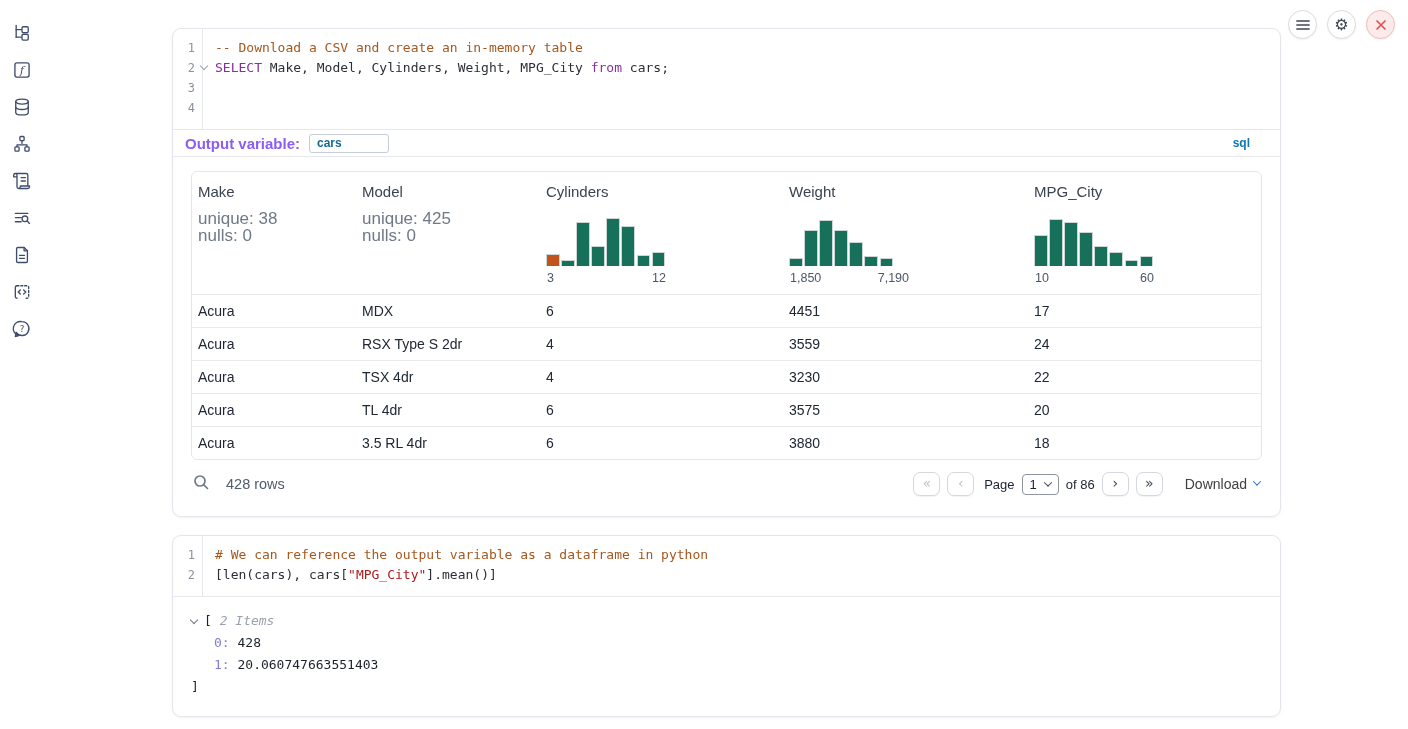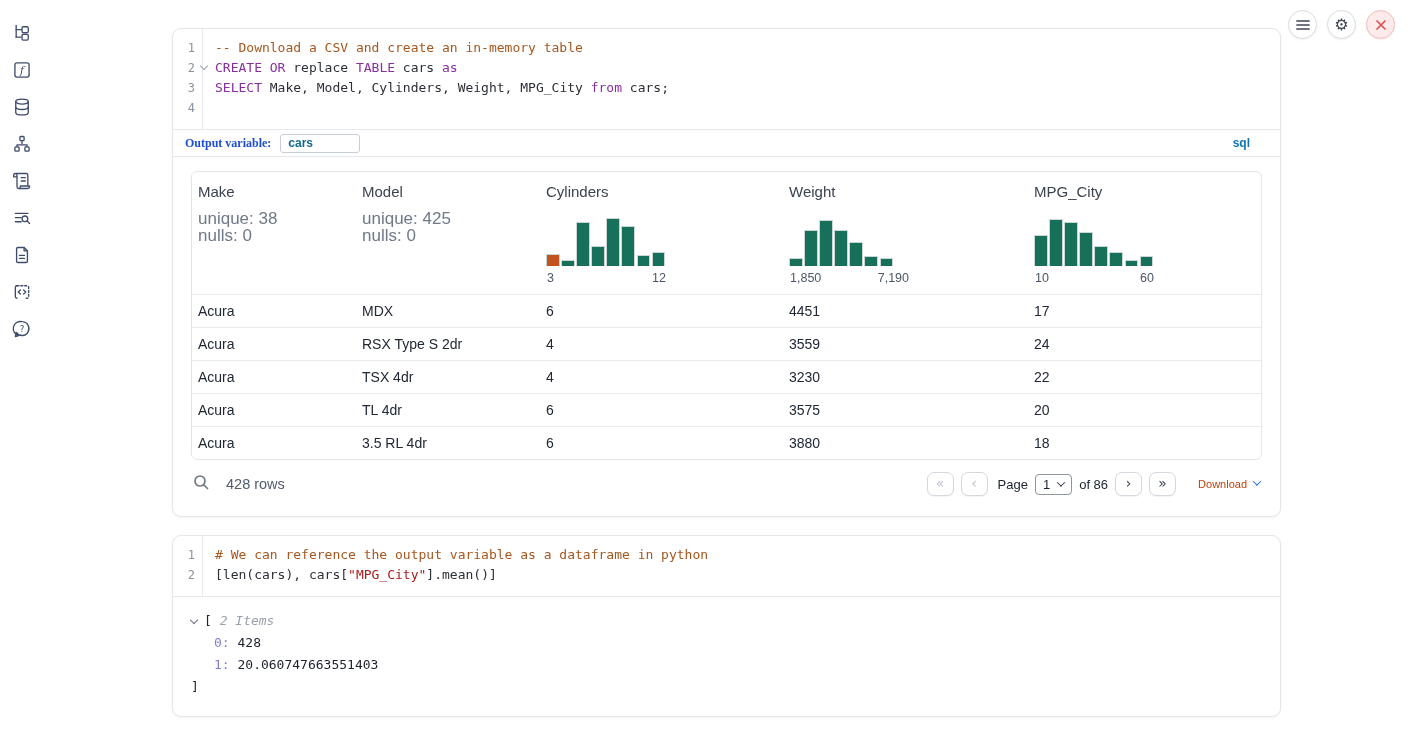--- a/index.html
+++ b/index.html
@@ -42,21 +42,21 @@
     transform:rotate(45deg); }
   .code-col { flex:1; padding:9px 0 11px 12px; overflow:hidden; }
   .code-col .cl { font:13px/20px "DejaVu Sans Mono", monospace; white-space:pre; color:#2b2f36; }
   .tok-kw { color:#8a2fa0; }
   .tok-comment { color:#a5571e; }
   .tok-str { color:#ab1b1b; }
   .tok-plain { color:#2b2f36; }
 
   .outvar-row { border-top:1px solid #e6e8ec; display:flex; align-items:center;
     height:27px; padding:0 30px 0 12px; gap:9px; }
-  .outvar-label { font-size:12px; font-weight:bold; color:#1d4ed8;font-family:Liberation Serif, serif; }
+  .outvar-label { font-size:15px; font-weight:bold; color:#8b5cf6; }
   .outvar-input { width:80px; height:19px; border:1px solid #c6cdd6; border-radius:3px;
     background:#fff; font-size:12px; font-weight:bold; color:#136a92;
     padding:0 7px; display:flex; align-items:center; }
   .lang-badge { margin-left:auto; font-size:12px; font-weight:bold; color:#1175b3; }
 
   .output-area { border-top:1px solid #e6e8ec; padding:14px 18px 10px; }
 
   
   .data-table { border:1px solid #e3e6ea; border-radius:6px; overflow:hidden; }
   .thead, .tr { display:grid; grid-template-columns:164px 184px 243px 245px 1fr; }
@@ -83,21 +83,21 @@
   .page-btn.disabled { color:#bcc2cb; }
   .page-label, .of-label { font-size:13px; color:#1b2330; }
   .page-label { margin-left:3px; }
   .page-select { display:flex; align-items:center; gap:8px; border:1px solid #8d95a1;
     border-radius:4px; height:21px; padding:0 7px; font-size:13px; color:#1b2330;
     background:#fff; cursor:pointer; }
   .chev-down { width:6px; height:6px; border-right:1.5px solid currentColor;
     border-bottom:1.5px solid currentColor; transform:rotate(45deg) translate(-1px,-1px); }
   .page-select .chev-down { color:#3a4350; }
   .download { display:flex; align-items:center; gap:7px; margin-left:15px;
-    color:#c2410c; font-size:11px; cursor:pointer; }
+    color:#404040; font-size:14px; cursor:pointer; }
   .download .chev-down { border-color:#1d70d3; margin-top:-2px; }
 
   
   .tree { border-top:1px solid #e6e8ec; padding:13px 18px 18px;
     font-family:"DejaVu Sans Mono", monospace; font-size:13px; line-height:22px; color:#1d222b; }
   .tree-head { display:flex; align-items:center; }
   .tree-chev { width:6px; height:6px; border-right:1.4px solid #6b7280;
     border-bottom:1.4px solid #6b7280; transform:rotate(45deg); margin:-3px 7px 0 0; }
   .items-label { color:#9aa1ac; font-style:italic; }
   .tree-row { padding-left:23px; }
@@ -200,21 +200,20 @@
   <section class="cell">
     <div class="code-area">
       <div class="gutter-col">
           <div class="ln">1</div>
           <div class="ln">2<div class="fold"></div></div>
           <div class="ln">3</div>
           <div class="ln">4</div>
         </div>
       <div class="code-col">
           <div class="cl"><span class="tok-comment">-- Download a CSV and create an in-memory table</span></div>
-          <div class="cl"><span class="tok-kw">CREATE OR</span><span class="tok-plain"> replace </span><span class="tok-kw">TABLE</span><span class="tok-plain"> cars </span><span class="tok-kw">as</span></div>
           <div class="cl"><span class="tok-kw">SELECT</span><span class="tok-plain"> Make, Model, Cylinders, Weight, MPG_City </span><span class="tok-kw">from</span><span class="tok-plain"> cars;</span></div>
         </div>
     </div>
     <div class="outvar-row">
       <span class="outvar-label">Output variable:</span>
       <span class="outvar-input">cars</span>
       <span class="lang-badge">sql</span>
     </div>
     <div class="output-area">
       <div class="data-table">

